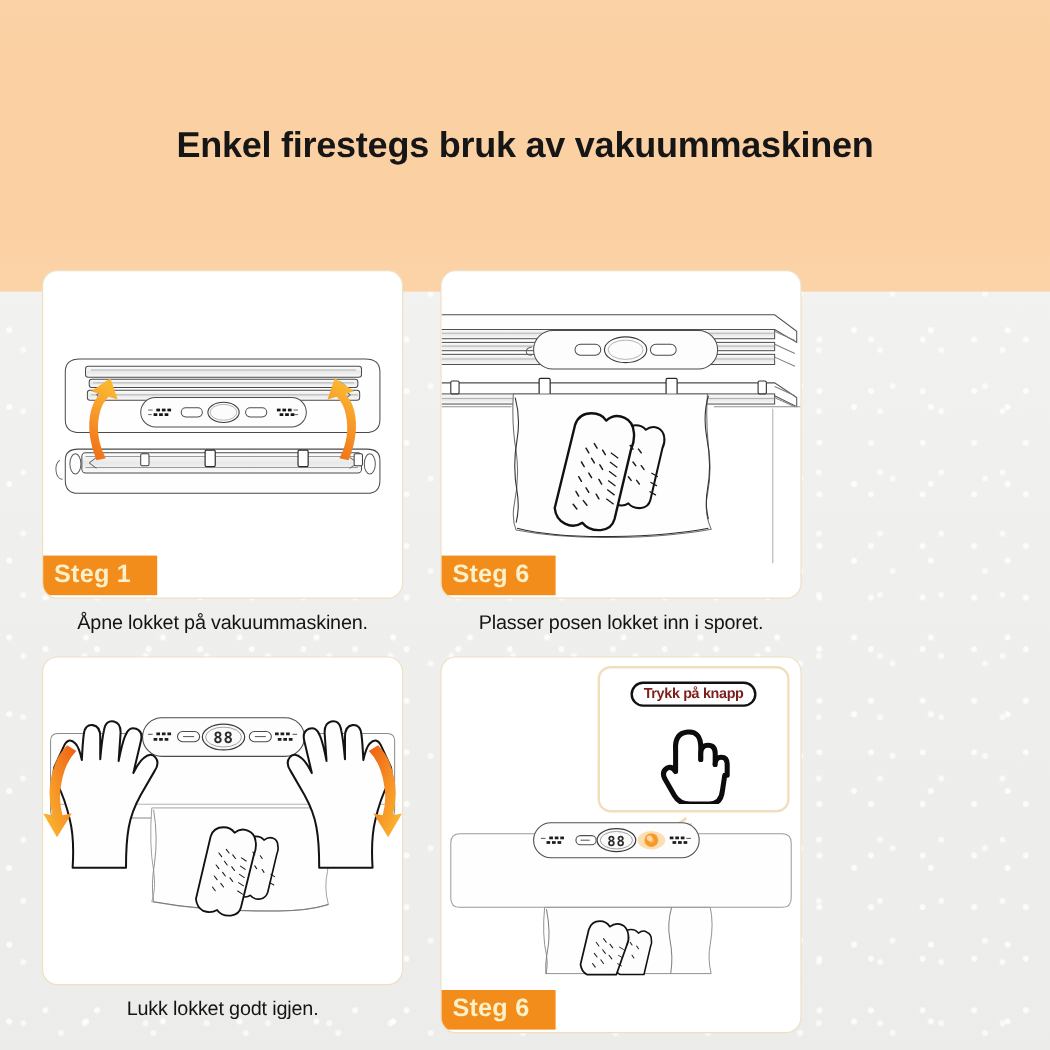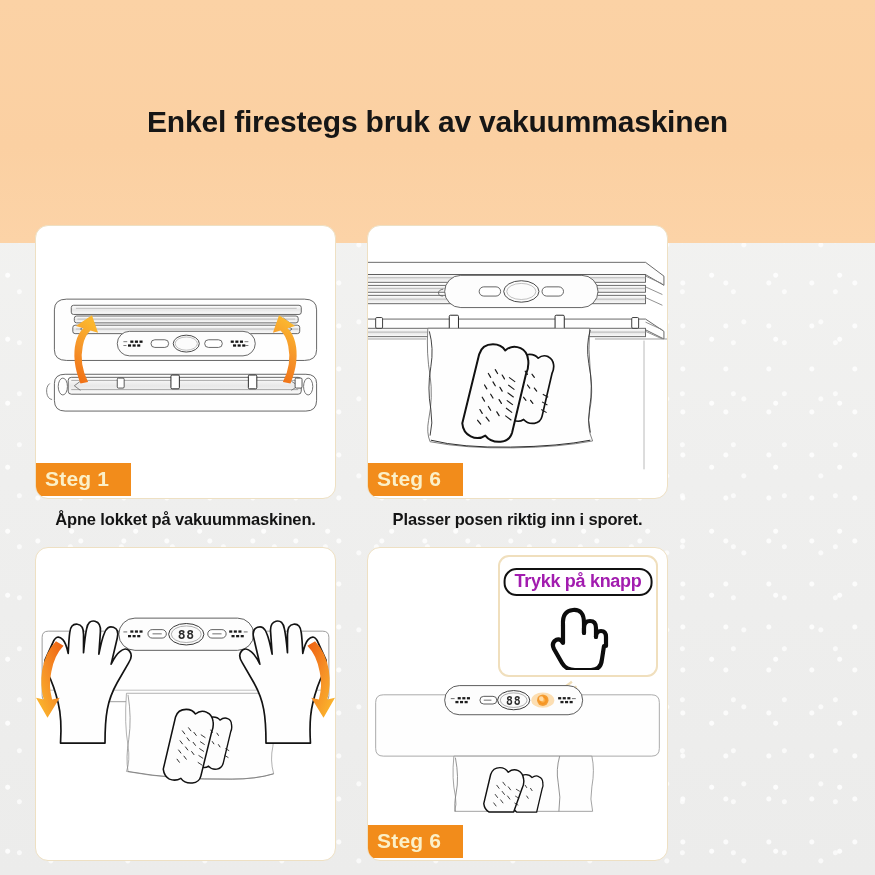--- a/index.html
+++ b/index.html
@@ -92,21 +92,21 @@
     z-index: 6;
     line-height: 1.15;
   }
 
   .caption {
     height: 40px;
     display: flex;
     align-items: center;
     justify-content: center;
     font-size: 16.5px;
-    font-weight: bold;
+    font-weight: normal;
     color: #141414;
     text-align: right;
     white-space: nowrap;
     letter-spacing: -0.15px;
   }
   .caption.wide { font-size: 16px; }
 
   
   .callout {
     position: absolute;
@@ -120,23 +120,23 @@
     z-index: 5;
   }
   .callout-pill {
     position: absolute;
     left: 50%;
     transform: translateX(-50%);
     top: 11px;
     border: 2.2px solid #111;
     border-radius: 13px;
     padding: 1px 9px 2px;
-    font-size: 18px;
+    font-size: 12px;
     font-weight: bold;
-    color: #a21caf;
+    color: #7f1d1d;
     background: #fff;
     white-space: nowrap;
     letter-spacing: -0.3px;
   }
   .callout-hand {
     position: absolute;
     left: 50%;
     transform: translateX(-50%);
     top: 41px;
     width: 62px;
@@ -300,21 +300,21 @@
               </g>
               <g stroke="#1a1a1a" stroke-width="1.4">
                 <path d="M184 160 l8 6 M183 170 l8 6 M182 180 l8 6 M181 190 l8 6 M180 200 l8 6 M179 210 l8 6"></path>
                 <path d="M228 182 l7 4 M227 192 l7 4 M226 202 l7 4"></path>
               </g>
             </g>
           </svg>
         </div>
         <div class="step-badge">Steg 6</div>
       </div>
-      <div class="caption">Plasser posen riktig inn i sporet.</div>
+      <div class="caption">Plasser posen lokket inn i sporet.</div>
     </div>
 
     <div class="step">
       <div class="panel">
         <div class="art">
           <svg viewBox="0 0 390 280" preserveAspectRatio="xMidYMid meet">
             <defs>
               <linearGradient id="ar3l" x1="1" y1="0" x2="0" y2="1">
                 <stop offset="0" stop-color="#ee5f11"></stop>
                 <stop offset="0.5" stop-color="#f69026"></stop>
@@ -399,20 +399,21 @@
             <g>
               <path d="M26 58 q-14 14 -18 38 q-3 20 2 38 l-10 -2 l15 26 l16 -26 l-10 2 q-5 -18 -1 -36 q4 -22 16 -34 z" fill="url(#ar3l)"></path>
             </g>
 
             <g>
               <path d="M364 58 q14 14 18 38 q3 20 -2 38 l10 -2 l-15 26 l-16 -26 l10 2 q5 -18 1 -36 q-4 -22 -16 -34 z" fill="url(#ar3r)"></path>
             </g>
           </svg>
         </div>
       </div>
+      <div class="caption">Lukk lokket godt igjen.</div>
     </div>
 
     <div class="step">
       <div class="panel">
         <div class="art">
           <svg viewBox="0 0 390 280" preserveAspectRatio="xMidYMid meet">
             <defs>
               <radialGradient id="glow" cx="0.5" cy="0.5" r="0.5">
                 <stop offset="0" stop-color="#ffcf80"></stop>
                 <stop offset="0.55" stop-color="#f7931e"></stop>

